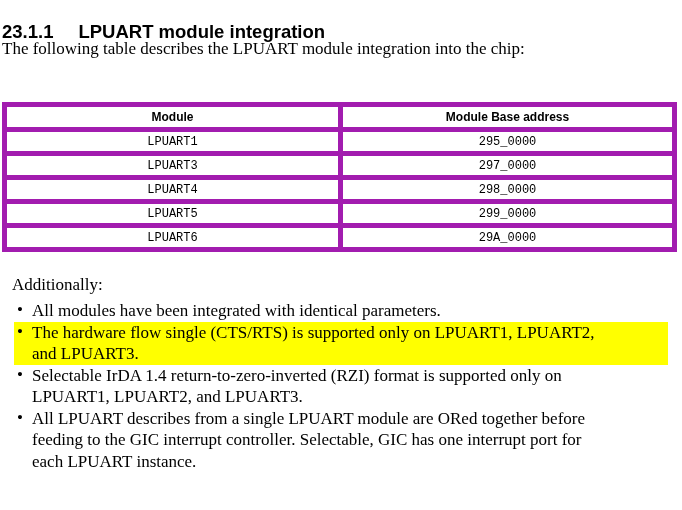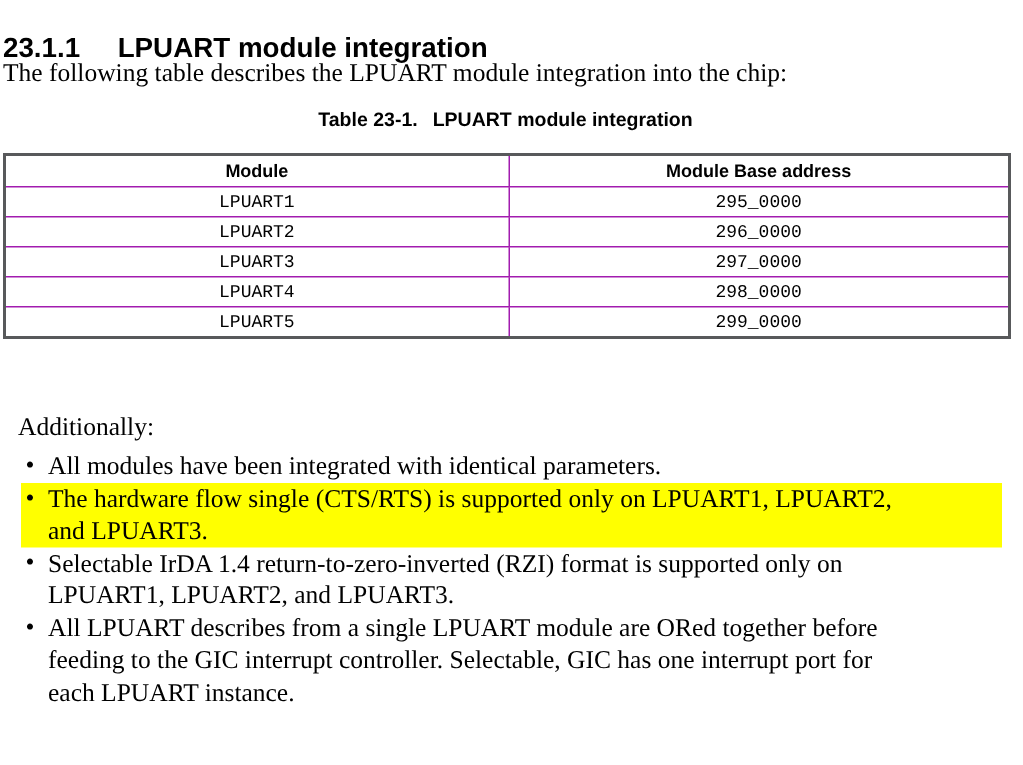--- a/index.html
+++ b/index.html
@@ -40,21 +40,21 @@
   
   table.integration {
     position: absolute; left: 2px; top: 102px;
     width: 670px; table-layout: fixed;
     border-collapse: collapse;
     border: 2px solid #58595b;
     font-family: "Liberation Sans", sans-serif;
     font-size: 12px; color: #000;
   }
   table.integration th, table.integration td {
-    border: 1px solid #a21caf;
+    border: 5px solid #a21caf;
     padding: 0 4px;
     vertical-align: middle;
     overflow: hidden;
   }
   table.integration th {
     height: 20px; font-weight: bold; text-align: center;
   }
   table.integration td { height: 19px; text-align: center; font-family: Liberation Mono, monospace; }
   .col-module { width: 336px; }
   .col-addr  { width: 334px; }
@@ -84,55 +84,52 @@
 <body>
 
 <div class="page">
 
   <h1 class="heading">
     <span class="sec-num">23.1.1</span><span>LPUART module integration</span>
   </h1>
 
   <p class="intro">The following table describes the LPUART module integration into the chip:</p>
 
-  <div class="caption">
-    <span class="cap-label">Table 23-1.</span><span>LPUART module integration</span>
-  </div>
 
   <table class="integration">
     <colgroup>
         <col class="col-module">
         <col class="col-addr">
       </colgroup>
     <thead>
       <tr>
         <th>Module</th>
         <th>Module Base address</th>
       </tr>
     </thead>
     <tbody>
       <tr>
         <td>LPUART1</td>
         <td>295_0000</td>
       </tr>
       <tr>
-        <td>LPUART2</td>
-        <td>296_0000</td>
-      </tr>
-      <tr>
         <td>LPUART3</td>
         <td>297_0000</td>
       </tr>
       <tr>
         <td>LPUART4</td>
         <td>298_0000</td>
       </tr>
       <tr>
         <td>LPUART5</td>
         <td>299_0000</td>
+      </tr>
+      <tr>
+        <td>LPUART6</td>
+        <td>29A_0000</td>
       </tr>
     </tbody>
   </table>
 
   <p class="additionally">Additionally:</p>
 
   <ul class="bullets">
     <li>
       <span class="marker">•</span>
       <div class="line">All modules have been integrated with identical parameters.</div>

